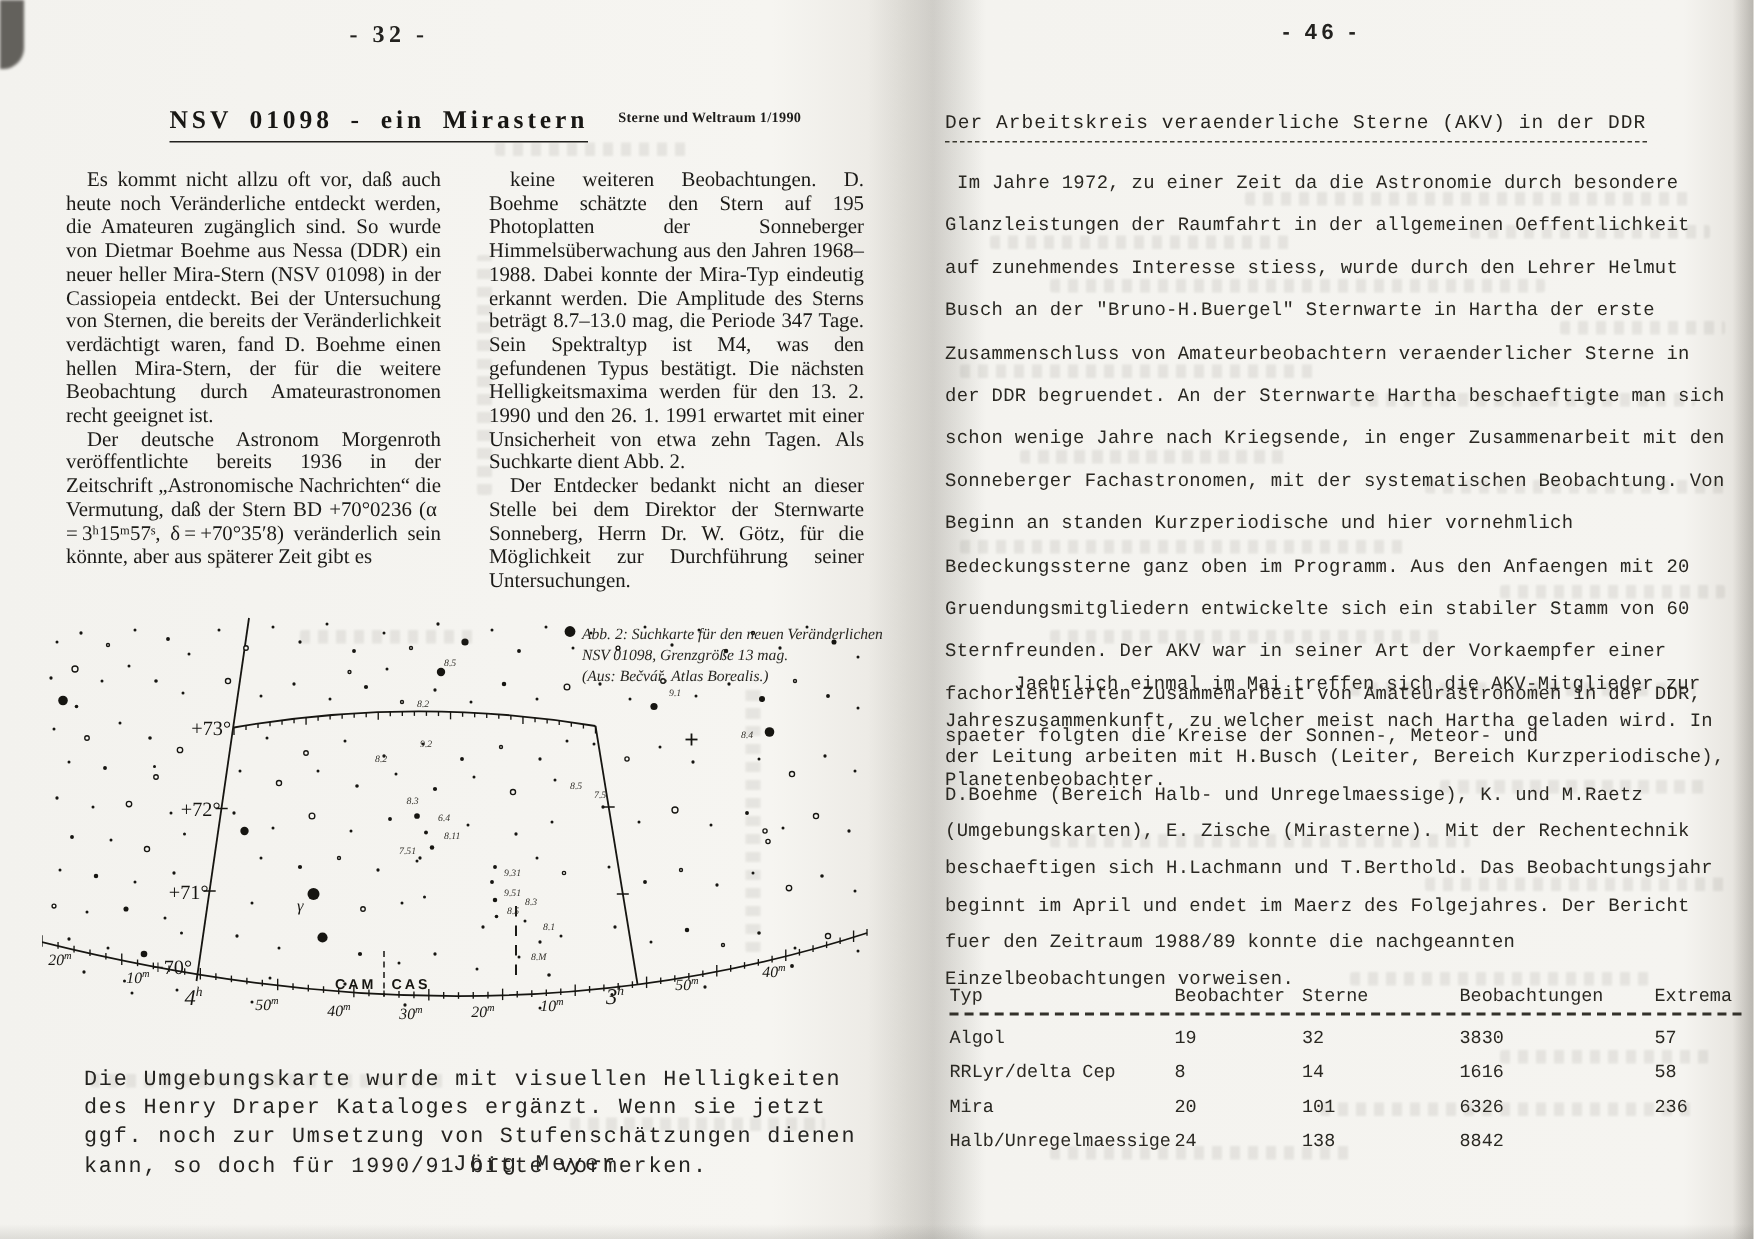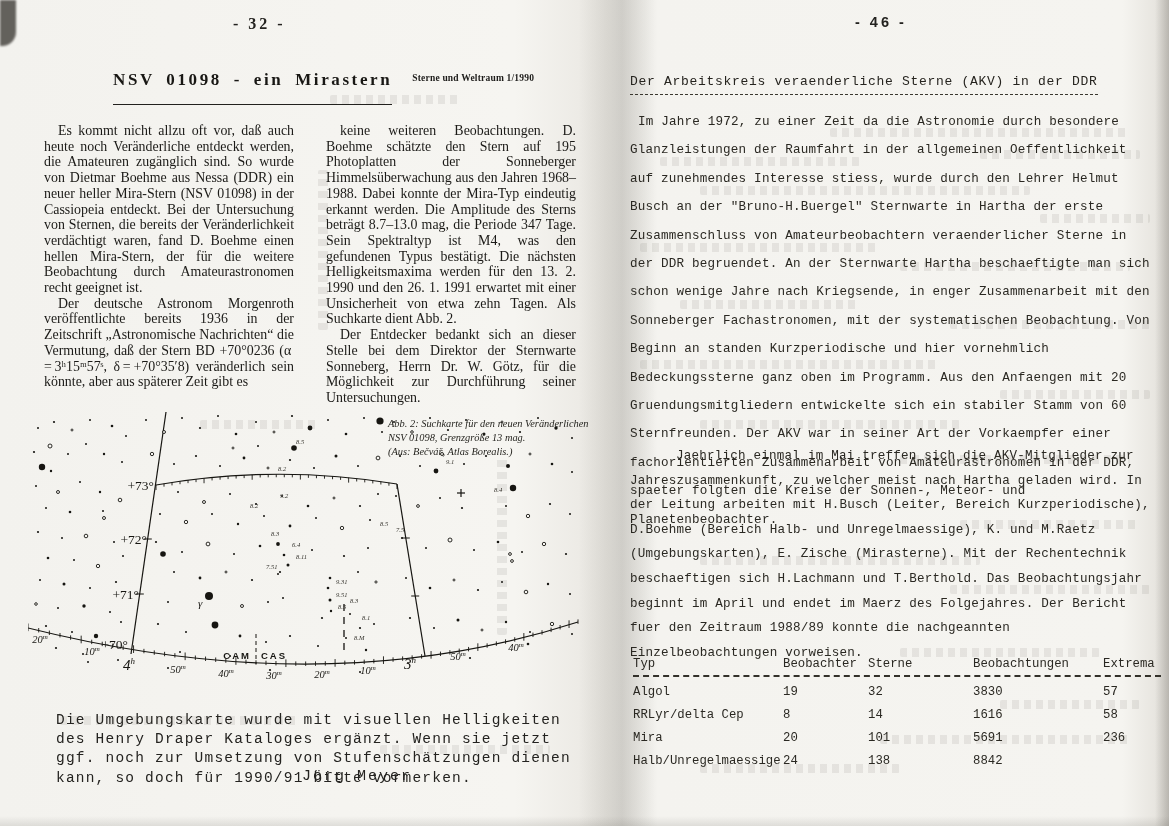--- a/index.html
+++ b/index.html
@@ -21,23 +21,23 @@
     background:linear-gradient(90deg,rgba(0,0,0,0) 0%,rgba(40,38,33,.06) 38%,rgba(40,38,33,.13) 55%,rgba(0,0,0,0) 100%);}
   .ghost{position:absolute;height:9px;border-radius:2px;opacity:.09;filter:blur(.7px);
     background:repeating-linear-gradient(90deg,#4b483f 0 7px,rgba(0,0,0,0) 7px 12px);}
   .ghost.v{width:10px;background:repeating-linear-gradient(0deg,#4b483f 0 7px,rgba(0,0,0,0) 7px 12px);}
   
   .pageno{position:absolute;font-size:16px;letter-spacing:3px;font-weight:bold;color:#23221f;}
   #pageno-left{left:233px;top:15px;}
   #pageno-right{left:855px;top:14px;font-family:"Liberation Sans",sans-serif;font-size:14.5px;}
   .l-title-row{position:absolute;left:113px;top:70px;white-space:nowrap;}
   .l-title{display:inline-block;font-size:17px;font-weight:600;letter-spacing:2.6px;word-spacing:5px;
-    border-bottom:1.6px solid #22211e;padding-bottom:14px;color:#181714;}
+    border-bottom:1.6px solid #22211e;padding-bottom:4px;color:#181714;}
   .l-source{font-size:9.5px;font-weight:bold;margin-left:20px;letter-spacing:.2px;vertical-align:4px;}
-  .l-cols{position:absolute;left:44px;top:123px;width:532px;display:flex;gap:32px;}
+  .l-cols{position:absolute;left:44px;top:113px;width:532px;display:flex;gap:32px;}
   .l-col{width:258px;}
   .l-col p{margin:0;font-size:13.9px;line-height:15.7px;text-align:justify;text-indent:14px;color:#1b1a17;}
   
   .chartbox{position:absolute;left:28px;top:408px;width:560px;height:292px;}
   .chart-caption{position:absolute;left:360px;top:9px;width:210px;font-style:italic;font-size:10.4px;line-height:13.8px;color:#262520;}
   
   .l-note{position:absolute;left:44px;top:699px;margin:12px;font-family:"Liberation Mono",monospace;
     font-size:14.5px;line-height:19.2px;letter-spacing:1.2px;color:#242320;white-space:pre;}
   .l-sig{position:absolute;left:302px;top:768px;font-family:"Liberation Mono",monospace;font-size:15px;letter-spacing:2px;color:#242320;}
   
@@ -65,21 +65,21 @@
     <span class="l-title">NSV 01098 - ein Mirastern</span><span class="l-source">Sterne und Weltraum 1/1990</span>
   </div>
 
   <div class="l-cols">
     <div class="l-col">
       <p>Es kommt nicht allzu oft vor, daß auch heute noch Veränderliche entdeckt werden, die Amateuren zugänglich sind. So wurde von Dietmar Boehme aus Nessa (DDR) ein neuer heller Mira-Stern (NSV 01098) in der Cassiopeia entdeckt. Bei der Untersuchung von Sternen, die bereits der Veränderlichkeit verdächtigt waren, fand D. Boehme einen hellen Mira-Stern, der für die weitere Beobachtung durch Amateurastronomen recht geeignet ist.</p>
       <p>Der deutsche Astronom Morgenroth veröffentlichte bereits 1936 in der Zeitschrift „Astronomische Nachrichten“ die Vermutung, daß der Stern BD +70°0236 (α = 3ʰ15ᵐ57ˢ, δ = +70°35′8) veränderlich sein könnte, aber aus späterer Zeit gibt es</p>
     </div>
     <div class="l-col">
       <p>keine weiteren Beobachtungen. D. Boehme schätzte den Stern auf 195 Photoplatten der Sonneberger Himmelsüberwachung aus den Jahren 1968–1988. Dabei konnte der Mira-Typ eindeutig erkannt werden. Die Amplitude des Sterns beträgt 8.7–13.0 mag, die Periode 347 Tage. Sein Spektraltyp ist M4, was den gefundenen Typus bestätigt. Die nächsten Helligkeitsmaxima werden für den 13. 2. 1990 und den 26. 1. 1991 erwartet mit einer Unsicherheit von etwa zehn Tagen. Als Suchkarte dient Abb. 2.</p>
-      <p>Der Entdecker bedankt sich an dieser Stelle bei dem Direktor der Sternwarte Sonneberg, Herrn Dr. W. Götz, für die Möglichkeit zur Durchführung seiner Untersuchungen.</p>
+      <p>Der Entdecker bedankt nicht an dieser Stelle bei dem Direktor der Sternwarte Sonneberg, Herrn Dr. W. Götz, für die Möglichkeit zur Durchführung seiner Untersuchungen.</p>
     </div>
   </div>
 
   <div class="chartbox">
     <svg id="chart-svg" width="560" height="292" viewBox="0 0 560 292">
         <path d="M0,220 Q300,295 550,214" fill="none" stroke="#161511" stroke-width="1.2"></path>
         <line x1="0" y1="215.5" x2="0" y2="223.15" stroke="#161511" stroke-width="0.9"></line>
         <line x1="10.698341836734691" y1="220.02882653061224" x2="10.698341836734691" y2="224.44882653061222" stroke="#161511" stroke-width="0.9"></line>
         <line x1="21.364795918367346" y1="222.55816326530612" x2="21.364795918367346" y2="226.9781632653061" stroke="#161511" stroke-width="0.9"></line>
         <line x1="31.999362244897956" y1="224.98801020408163" x2="31.999362244897956" y2="229.40801020408162" stroke="#161511" stroke-width="0.9"></line>
@@ -455,21 +455,21 @@
           <span>RRLyr/delta Cep</span>
           <span>8</span>
           <span>14</span>
           <span>1616</span>
           <span>58</span>
         </div>
         <div class="t-row">
           <span>Mira</span>
           <span>20</span>
           <span>101</span>
-          <span>5691</span>
+          <span>6326</span>
           <span>236</span>
         </div>
         <div class="t-row">
           <span>Halb/Unregelmaessige</span>
           <span>24</span>
           <span>138</span>
           <span>8842</span>
           <span></span>
         </div>
       </div>

